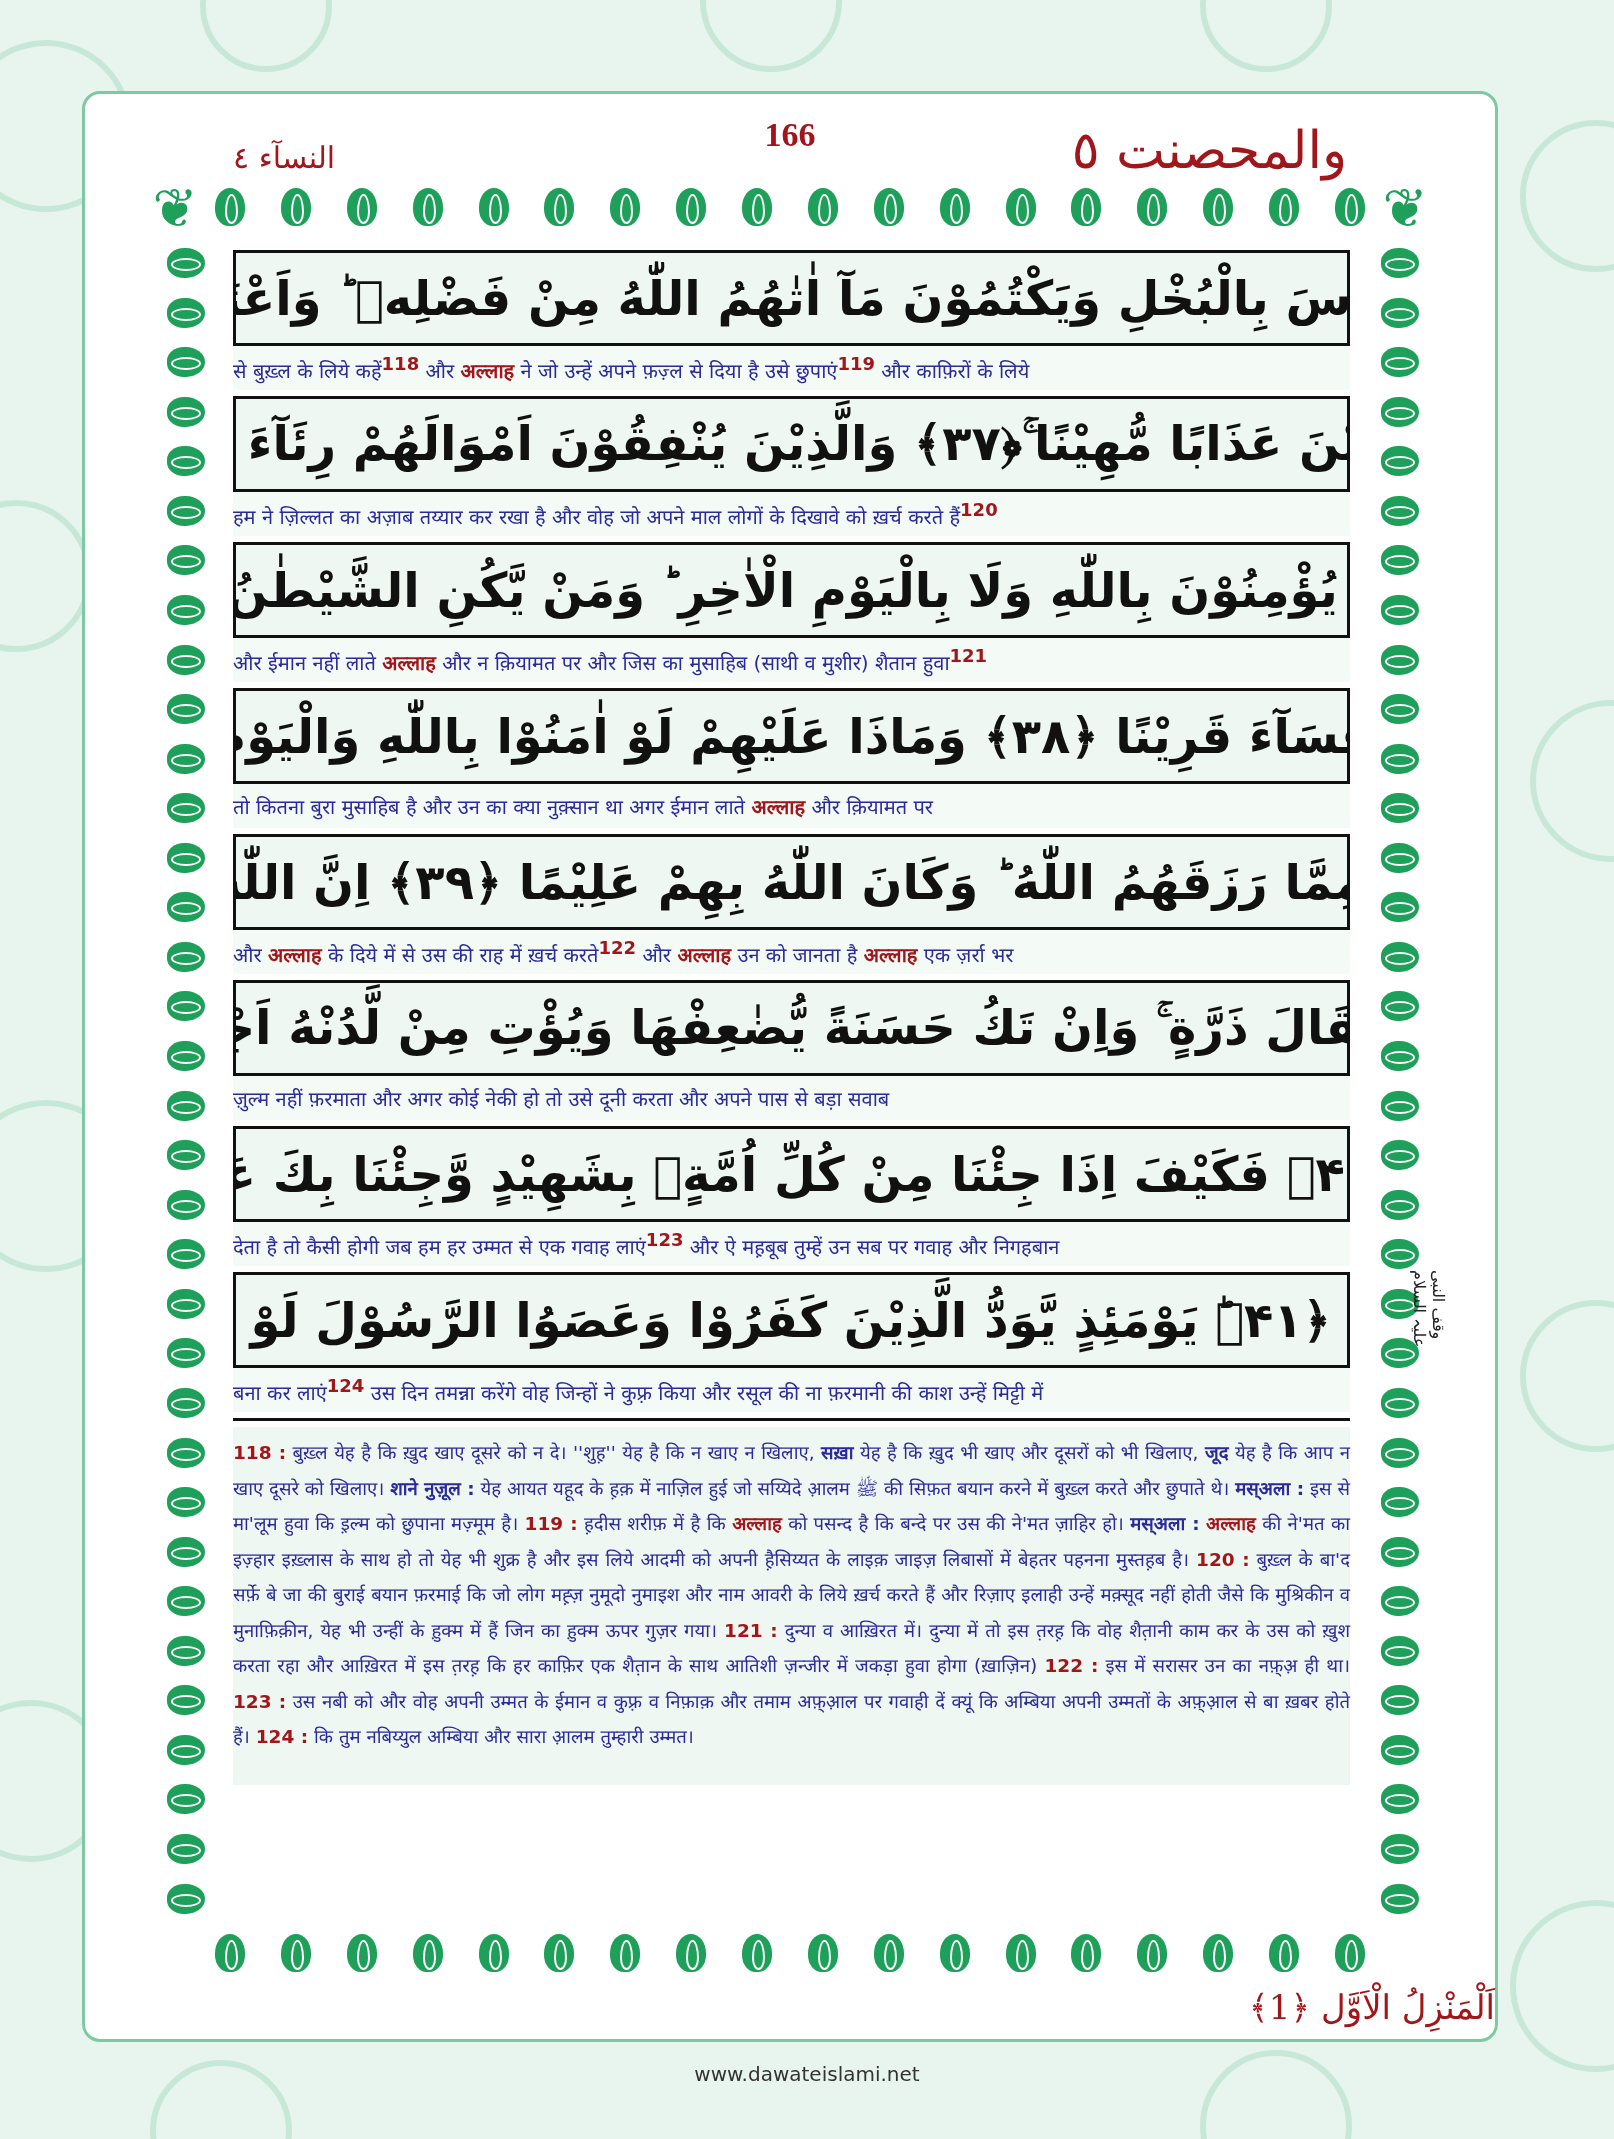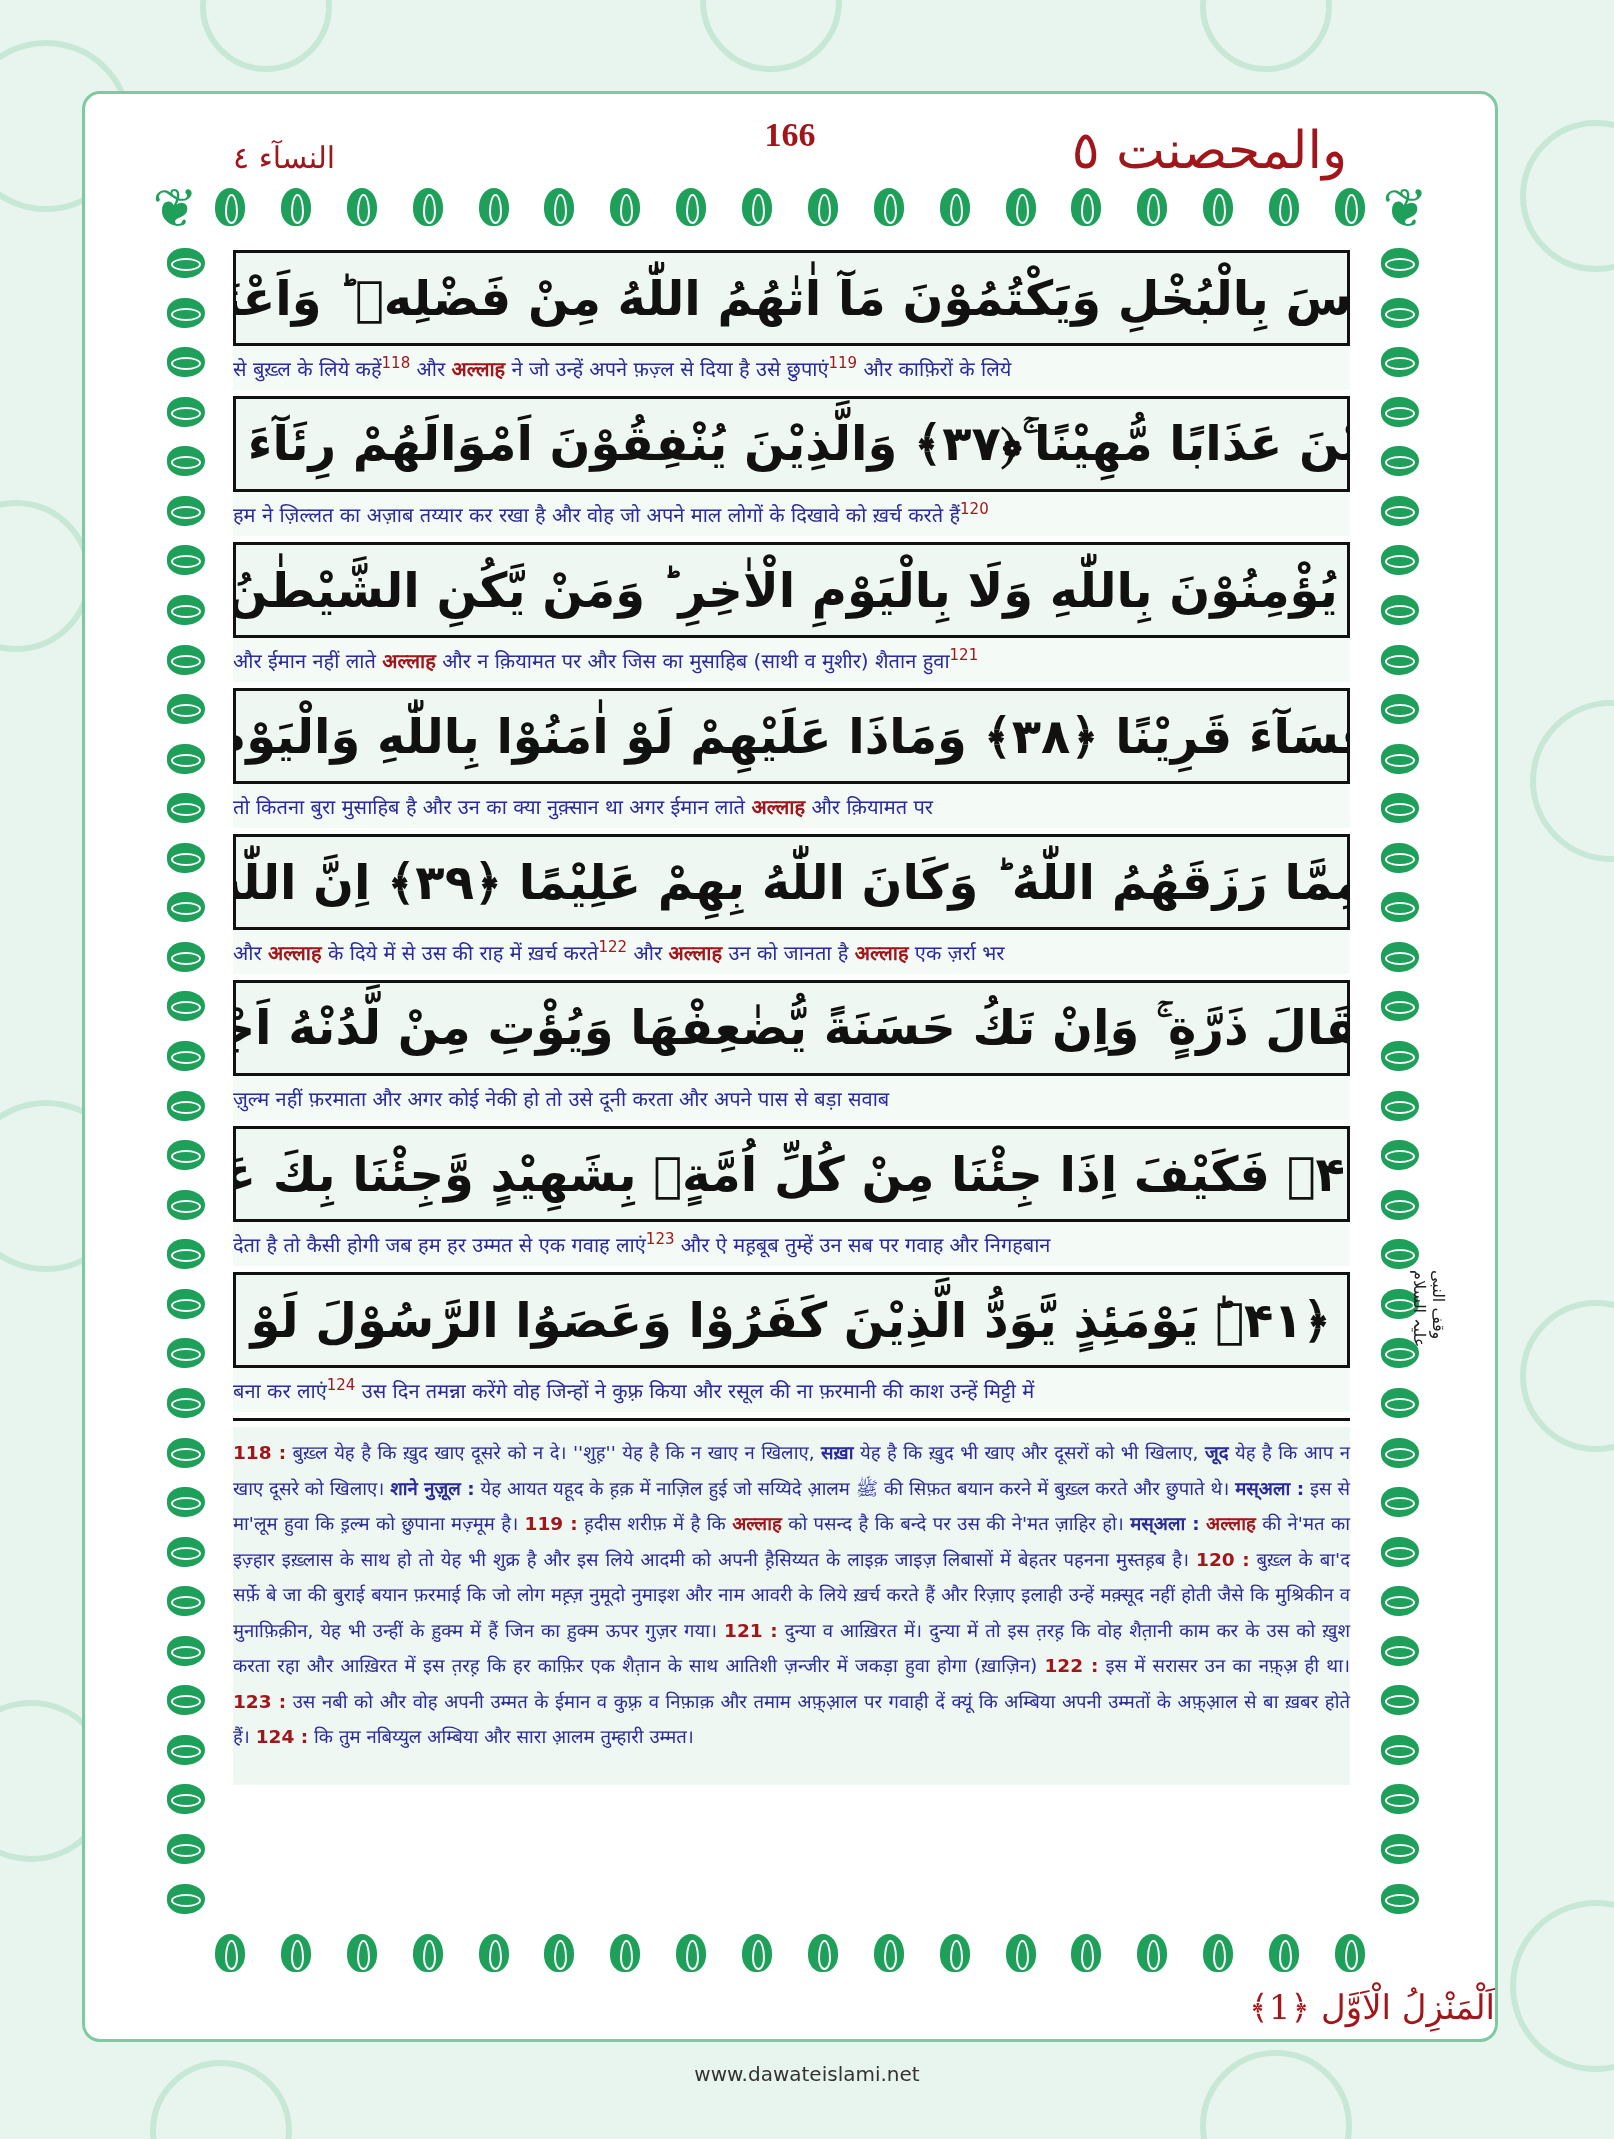--- a/index.html
+++ b/index.html
@@ -34,21 +34,21 @@
   .ayah-box{
     border:3px solid #111;background:#eef7f1;height:90px;margin-top:6px;
     display:flex;align-items:center;justify-content:center;overflow:hidden;
   }
   .ayah-box span{font-family:"DejaVu Sans",sans-serif;font-size:48px;font-weight:bold;color:#111;direction:rtl;white-space:nowrap;}
   .trans{
     height:44px;display:flex;justify-content:space-between;align-items:center;
     font-family:"DejaVu Sans",sans-serif;font-size:20px;color:#2a2a9a;white-space:nowrap;background:#f4faf6;
   }
   .allah{color:#a0161a;font-weight:bold;}
-  sup{color:#a0161a;font-weight:normal;font-size:15px;}
+  sup{color:#a0161a;font-weight:bold;font-size:18px;}
   .rule{height:3px;background:#111;margin-top:6px;}
   .notes{
     margin-top:6px;background:#eef7f1;padding:8px 0 30px;font-size:18.5px;line-height:35.5px;color:#2a2a9a;text-align:justify;
   }
   .notes .num{color:#a0161a;font-weight:bold;}
   .notes b{color:#2a2a9a;}
   .side-mark{position:absolute;left:1408px;top:1270px;width:40px;height:100px;font-size:16px;color:#222;writing-mode:vertical-rl;font-family:"DejaVu Serif",serif;z-index:2;}
   .footer-title{position:absolute;left:0;right:0;top:1893px;text-align:right;font-family:"DejaVu Serif",serif;font-size:34px;color:#a0161a;direction:rtl;}
   .site{position:absolute;left:0;right:0;top:2062px;text-align:center;font-family:"DejaVu Sans",sans-serif;font-size:20px;color:#333;z-index:2;}
 </style>

